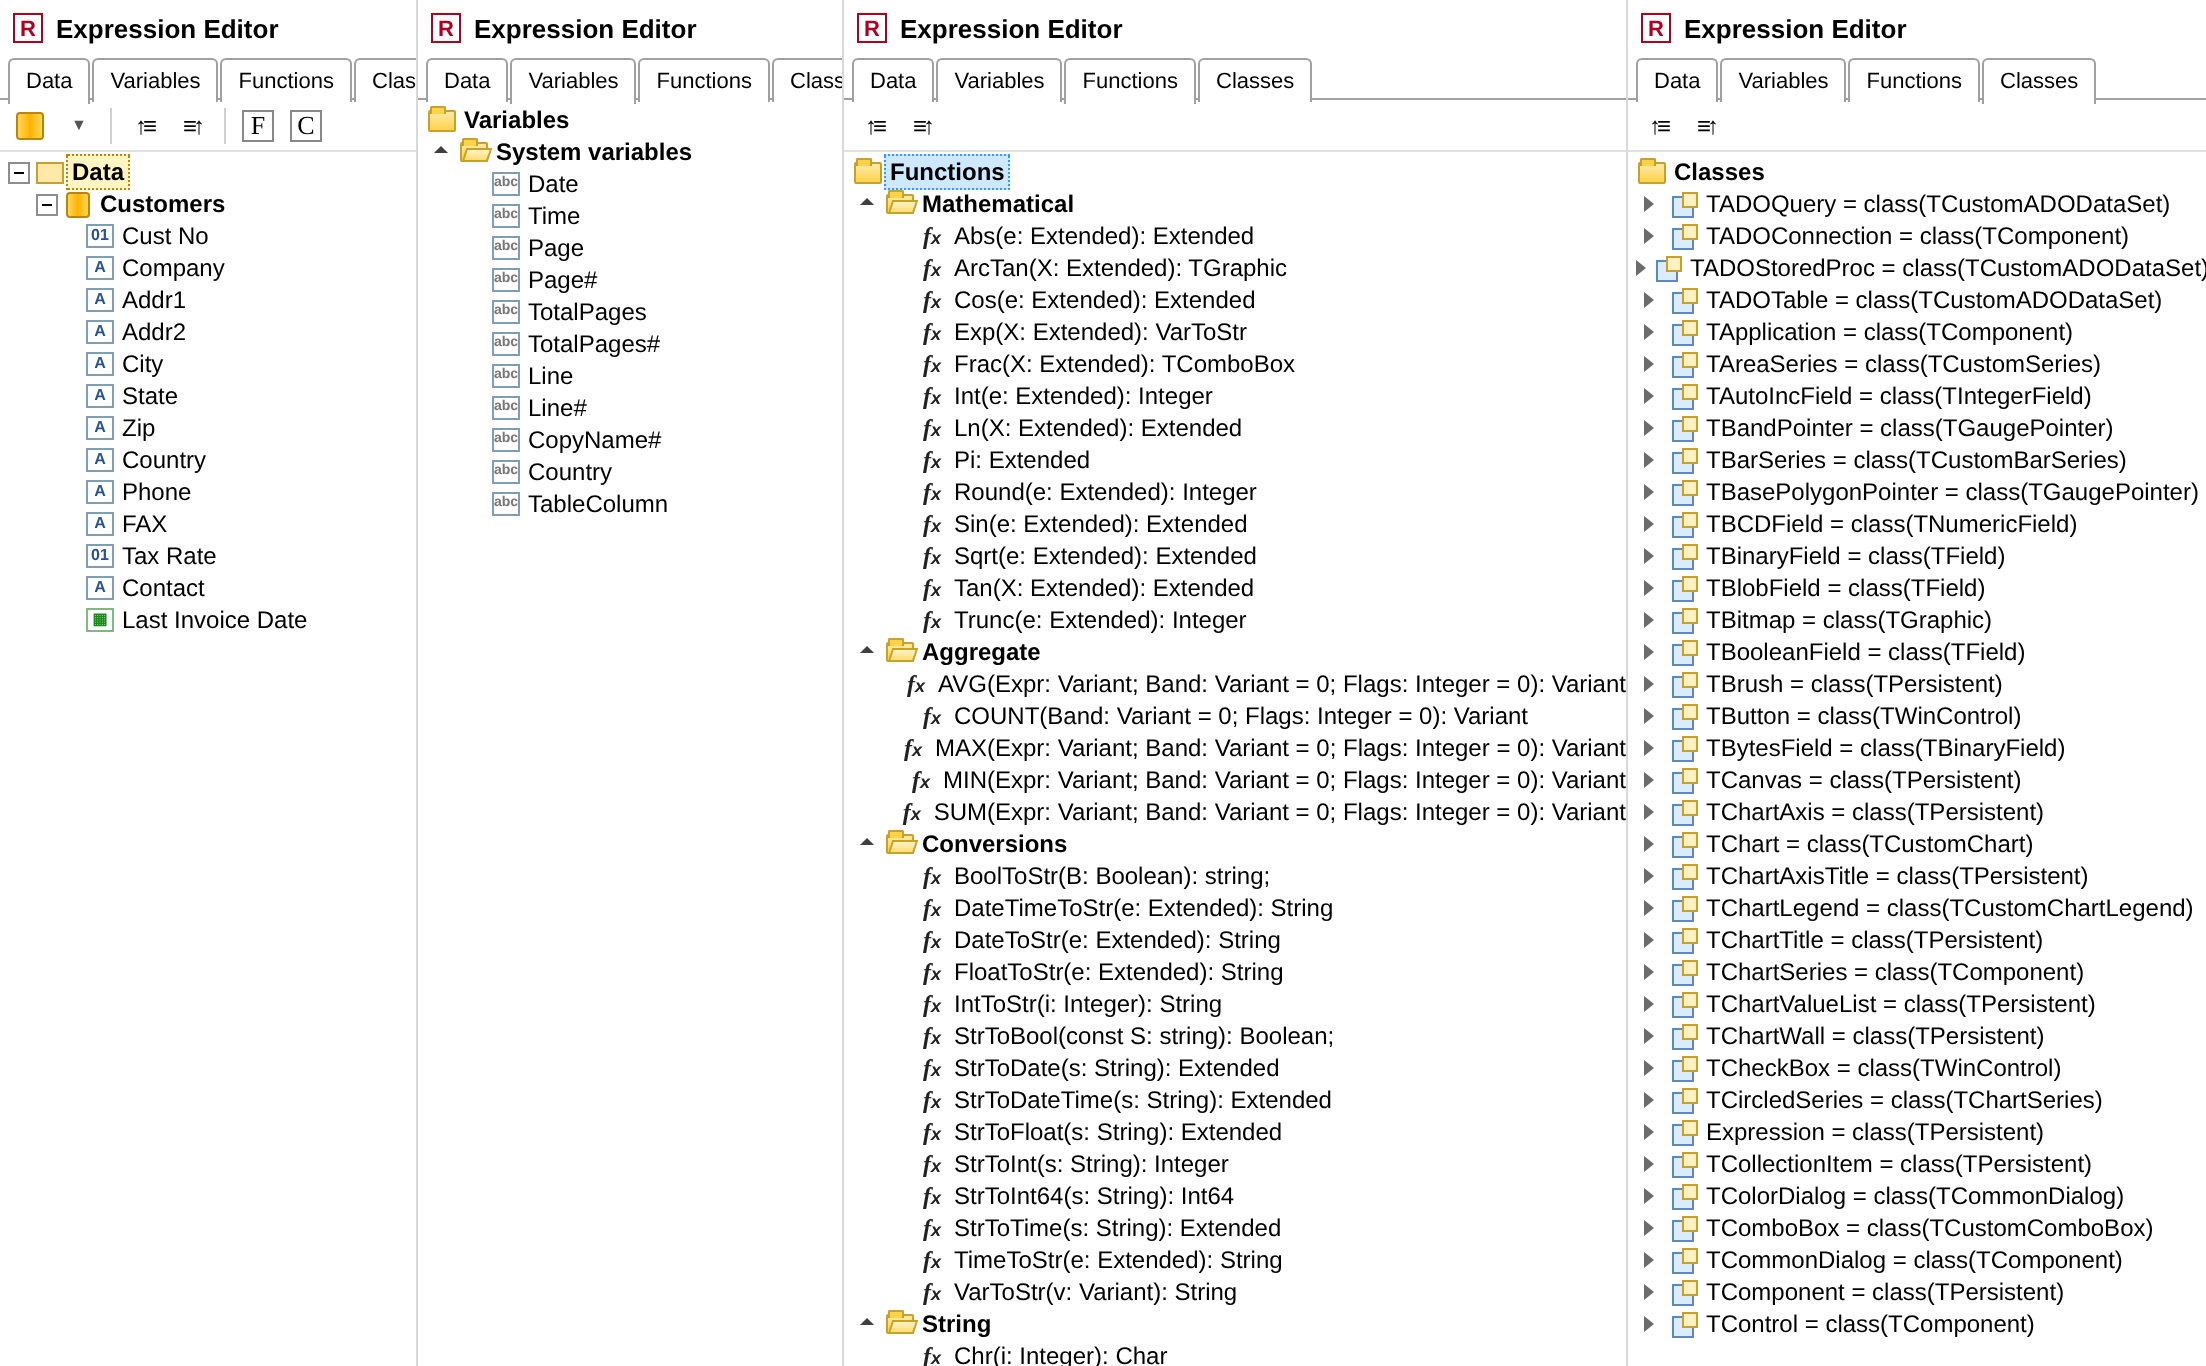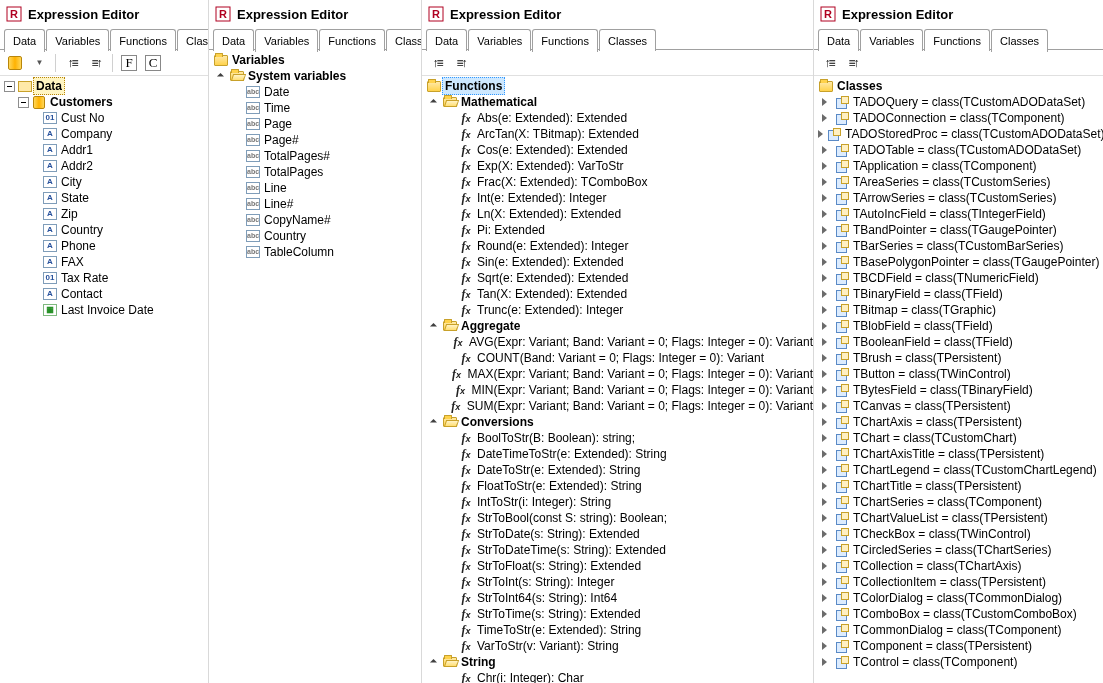--- a/index.html
+++ b/index.html
@@ -263,28 +263,28 @@
           <span class="ico">
             <span class="i-typebox" style="color:#777;font-size:7px;">abc</span>
           </span>
           <span class="label">Page#</span>
         </div>
         <div class="node">
           <span class="ind" style="width:32px"></span>
           <span class="ico">
             <span class="i-typebox" style="color:#777;font-size:7px;">abc</span>
           </span>
+          <span class="label">TotalPages</span>
+        </div>
+        <div class="node">
+          <span class="ind" style="width:32px"></span>
+          <span class="ico">
+            <span class="i-typebox" style="color:#777;font-size:7px;">abc</span>
+          </span>
           <span class="label">TotalPages#</span>
-        </div>
-        <div class="node">
-          <span class="ind" style="width:32px"></span>
-          <span class="ico">
-            <span class="i-typebox" style="color:#777;font-size:7px;">abc</span>
-          </span>
-          <span class="label">TotalPages</span>
         </div>
         <div class="node">
           <span class="ind" style="width:32px"></span>
           <span class="ico">
             <span class="i-typebox" style="color:#777;font-size:7px;">abc</span>
           </span>
           <span class="label">Line</span>
         </div>
         <div class="node">
           <span class="ind" style="width:32px"></span>
@@ -361,21 +361,21 @@
             <span class="ico">
             <span class="i-fx">f<span style="font-size:9px;">x</span></span>
           </span>
             <span class="label">Abs(e: Extended): Extended</span>
           </div>
         <div class="node">
             <span class="ind" style="width:32px"></span>
             <span class="ico">
             <span class="i-fx">f<span style="font-size:9px;">x</span></span>
           </span>
-            <span class="label">ArcTan(X: TBitmap): Extended</span>
+            <span class="label">ArcTan(X: Extended): TGraphic</span>
           </div>
         <div class="node">
             <span class="ind" style="width:32px"></span>
             <span class="ico">
             <span class="i-fx">f<span style="font-size:9px;">x</span></span>
           </span>
             <span class="label">Cos(e: Extended): Extended</span>
           </div>
         <div class="node">
             <span class="ind" style="width:32px"></span>
@@ -692,28 +692,20 @@
             <span class="i-class"></span>
           </span>
           <span class="label">TAreaSeries = class(TCustomSeries)</span>
         </div>
         <div class="node">
           <span class="ind" style="width:4px"></span>
           <span class="tw tw-tri closed"></span>
           <span class="ico">
             <span class="i-class"></span>
           </span>
-          <span class="label">TArrowSeries = class(TCustomSeries)</span>
-        </div>
-        <div class="node">
-          <span class="ind" style="width:4px"></span>
-          <span class="tw tw-tri closed"></span>
-          <span class="ico">
-            <span class="i-class"></span>
-          </span>
           <span class="label">TAutoIncField = class(TIntegerField)</span>
         </div>
         <div class="node">
           <span class="ind" style="width:4px"></span>
           <span class="tw tw-tri closed"></span>
           <span class="ico">
             <span class="i-class"></span>
           </span>
           <span class="label">TBandPointer = class(TGaugePointer)</span>
         </div>
@@ -748,36 +740,36 @@
             <span class="i-class"></span>
           </span>
           <span class="label">TBinaryField = class(TField)</span>
         </div>
         <div class="node">
           <span class="ind" style="width:4px"></span>
           <span class="tw tw-tri closed"></span>
           <span class="ico">
             <span class="i-class"></span>
           </span>
+          <span class="label">TBlobField = class(TField)</span>
+        </div>
+        <div class="node">
+          <span class="ind" style="width:4px"></span>
+          <span class="tw tw-tri closed"></span>
+          <span class="ico">
+            <span class="i-class"></span>
+          </span>
           <span class="label">TBitmap = class(TGraphic)</span>
         </div>
         <div class="node">
           <span class="ind" style="width:4px"></span>
           <span class="tw tw-tri closed"></span>
           <span class="ico">
             <span class="i-class"></span>
           </span>
-          <span class="label">TBlobField = class(TField)</span>
-        </div>
-        <div class="node">
-          <span class="ind" style="width:4px"></span>
-          <span class="tw tw-tri closed"></span>
-          <span class="ico">
-            <span class="i-class"></span>
-          </span>
           <span class="label">TBooleanField = class(TField)</span>
         </div>
         <div class="node">
           <span class="ind" style="width:4px"></span>
           <span class="tw tw-tri closed"></span>
           <span class="ico">
             <span class="i-class"></span>
           </span>
           <span class="label">TBrush = class(TPersistent)</span>
         </div>
@@ -860,37 +852,45 @@
             <span class="i-class"></span>
           </span>
           <span class="label">TChartValueList = class(TPersistent)</span>
         </div>
         <div class="node">
           <span class="ind" style="width:4px"></span>
           <span class="tw tw-tri closed"></span>
           <span class="ico">
             <span class="i-class"></span>
           </span>
+          <span class="label">TChartWall = class(TPersistent)</span>
+        </div>
+        <div class="node">
+          <span class="ind" style="width:4px"></span>
+          <span class="tw tw-tri closed"></span>
+          <span class="ico">
+            <span class="i-class"></span>
+          </span>
           <span class="label">TCheckBox = class(TWinControl)</span>
         </div>
         <div class="node">
           <span class="ind" style="width:4px"></span>
           <span class="tw tw-tri closed"></span>
           <span class="ico">
             <span class="i-class"></span>
           </span>
           <span class="label">TCircledSeries = class(TChartSeries)</span>
         </div>
         <div class="node">
           <span class="ind" style="width:4px"></span>
           <span class="tw tw-tri closed"></span>
           <span class="ico">
             <span class="i-class"></span>
           </span>
-          <span class="label">TCollection = class(TChartAxis)</span>
+          <span class="label">Expression = class(TPersistent)</span>
         </div>
         <div class="node">
           <span class="ind" style="width:4px"></span>
           <span class="tw tw-tri closed"></span>
           <span class="ico">
             <span class="i-class"></span>
           </span>
           <span class="label">TCollectionItem = class(TPersistent)</span>
         </div>
         <div class="node">

